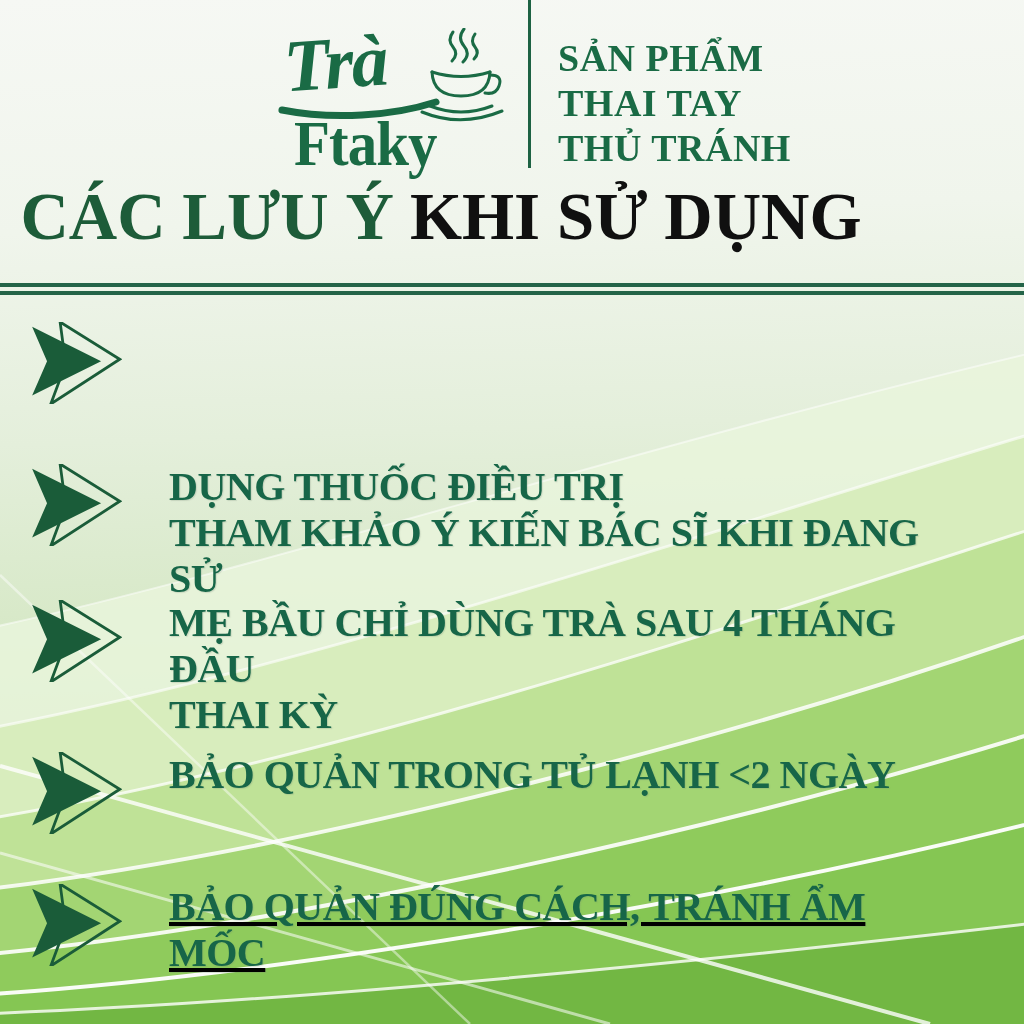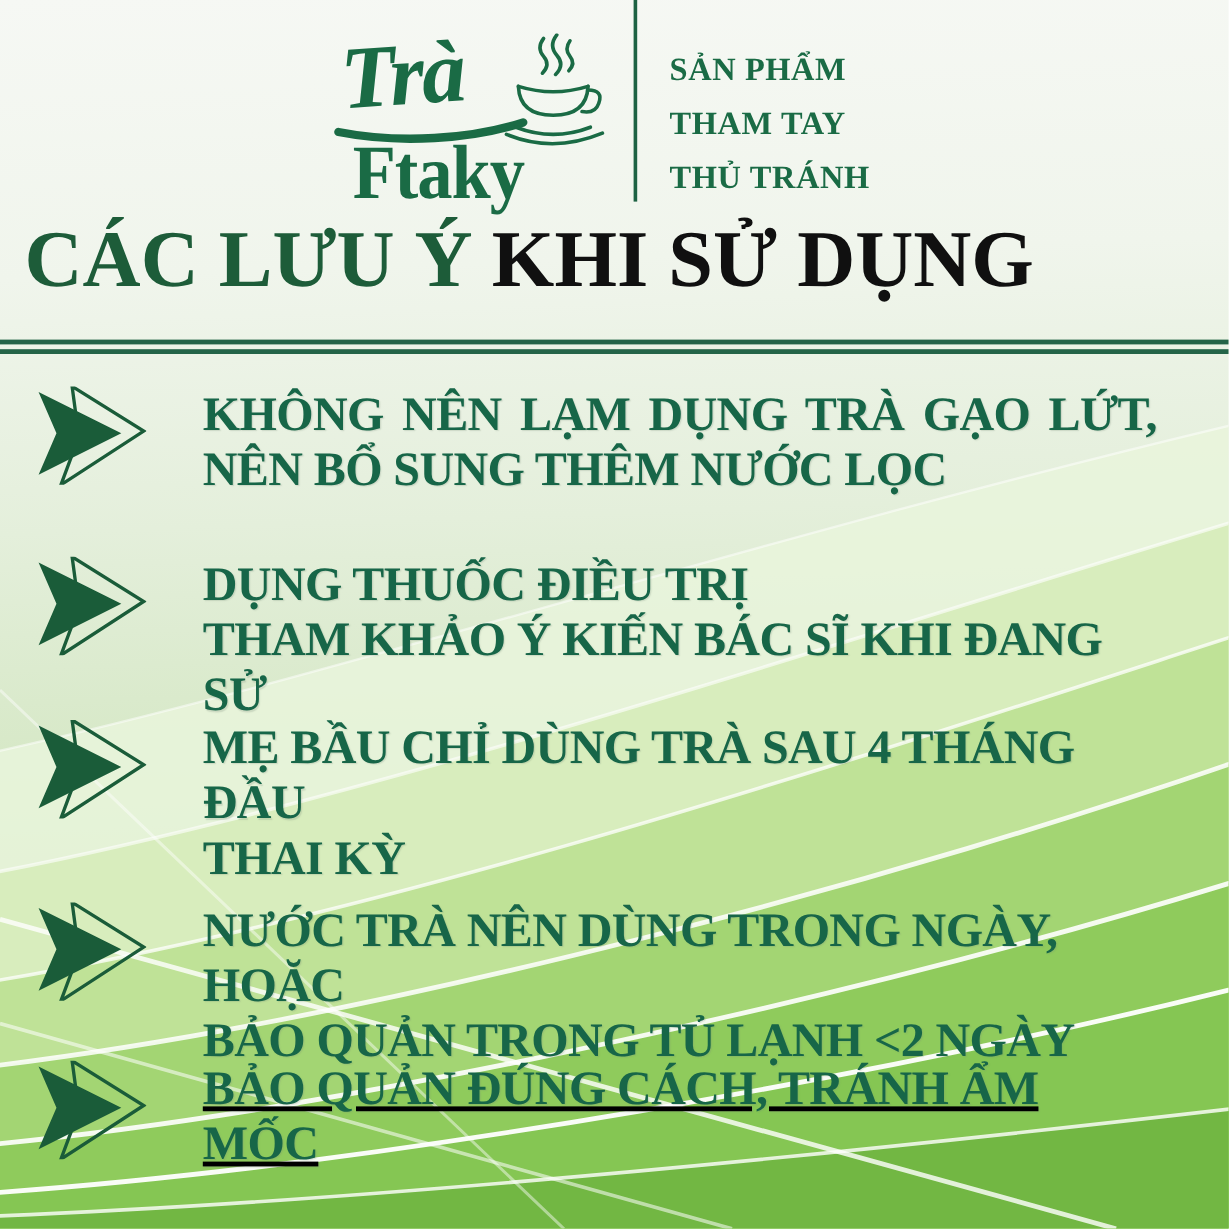--- a/index.html
+++ b/index.html
@@ -13,21 +13,21 @@
        font-style:italic;font-weight:bold;font-size:74px;line-height:1;
        color:#1a6b45;transform:rotate(-4deg);letter-spacing:-2px;}
   .logo-swash{position:absolute;left:278px;top:98px;}
   .logo-cup{position:absolute;left:420px;top:28px;}
   .logo-sub{position:absolute;left:294px;top:112px;
        font-weight:bold;font-size:64px;line-height:1;color:#1a6b45;
        letter-spacing:-1px;transform:scaleX(.92);transform-origin:left top;}
   .v-divider{position:absolute;left:528px;top:0;width:3px;height:168px;
        background:#1d6243;}
   .tagline{position:absolute;left:558px;top:36px;
-       font-weight:bold;font-size:27px;line-height:45px;color:#1a6b45;
+       font-weight:bold;font-size:38px;line-height:45px;color:#1a6b45;
        letter-spacing:.5px;}
   
   .title{position:absolute;left:0;top:180px;width:882px;text-align:center;
        font-weight:bold;font-size:67px;line-height:1.1;white-space:nowrap;
        letter-spacing:0;}
   .title .hl{color:#1d5c39;}
   .title .rest{color:#101010;margin-left:16px;}
   .rule{position:absolute;left:0;width:1024px;background:#246448;}
   .rule.r1{top:283px;height:4px;}
   .rule.r2{top:291px;height:4px;}
@@ -64,21 +64,21 @@
       <path d="M10,78 q31,12 62,0"></path>
       <path d="M2,84 q39,16 80,-1"></path>
     </g>
   </svg>
   <div class="logo-sub">Ftaky</div>
 
   <div class="v-divider"></div>
 
   <div class="tagline">
     <div>SẢN PHẨM</div>
-    <div>THAM TAY</div>
+    <div>THAI TAY</div>
     <div>THỦ TRÁNH</div>
   </div>
 
   <div class="title">
     <span class="hl">CÁC LƯU Ý</span><span class="rest">KHI SỬ DỤNG</span>
   </div>
   <div class="rule r1"></div>
   <div class="rule r2"></div>
 
   <svg class="waves" viewBox="0 0 1024 724" preserveAspectRatio="none">
@@ -99,24 +99,20 @@
     <path d="M0,275 L470,724" stroke="#fff" stroke-width="2.5" opacity=".45"></path>
     <path d="M0,466 L930,724" stroke="#fff" stroke-width="4" opacity=".8"></path>
     <path d="M0,553 L610,724" stroke="#fff" stroke-width="3" opacity=".55"></path>
   </svg>
 
   <div class="notice n1">
     <svg class="arrow" width="94" height="82" viewBox="0 0 100 88">
       <polygon points="34,0 98,40 24,88 40,45" fill="none" stroke="#1a5c39" stroke-width="3"></polygon>
       <polygon points="4,5 78,42 4,79 20,42" fill="#1a5c39"></polygon>
     </svg>
-    <div class="ntext">
-      <div class="line jline">KHÔNG NÊN LẠM DỤNG TRÀ GẠO LỨT,</div>
-      <div class="line">NÊN BỔ SUNG THÊM NƯỚC LỌC</div>
-    </div>
   </div>
 
   <div class="notice n2">
     <svg class="arrow" width="94" height="82" viewBox="0 0 100 88">
       <polygon points="34,0 98,40 24,88 40,45" fill="none" stroke="#1a5c39" stroke-width="3"></polygon>
       <polygon points="4,5 78,42 4,79 20,42" fill="#1a5c39"></polygon>
     </svg>
     <div class="ntext">
       <div class="line">DỤNG THUỐC ĐIỀU TRỊ</div>
       <div class="line">THAM KHẢO Ý KIẾN BÁC SĨ KHI ĐANG SỬ</div>
@@ -133,21 +129,20 @@
       <div class="line">THAI KỲ</div>
     </div>
   </div>
 
   <div class="notice n4">
     <svg class="arrow" width="94" height="82" viewBox="0 0 100 88">
       <polygon points="34,0 98,40 24,88 40,45" fill="none" stroke="#1a5c39" stroke-width="3"></polygon>
       <polygon points="4,5 78,42 4,79 20,42" fill="#1a5c39"></polygon>
     </svg>
     <div class="ntext">
-      <div class="line">NƯỚC TRÀ NÊN DÙNG TRONG NGÀY, HOẶC</div>
       <div class="line">BẢO QUẢN TRONG TỦ LẠNH &lt;2 NGÀY</div>
     </div>
   </div>
 
   <div class="notice n5">
     <svg class="arrow" width="94" height="82" viewBox="0 0 100 88">
       <polygon points="34,0 98,40 24,88 40,45" fill="none" stroke="#1a5c39" stroke-width="3"></polygon>
       <polygon points="4,5 78,42 4,79 20,42" fill="#1a5c39"></polygon>
     </svg>
     <div class="ntext">

